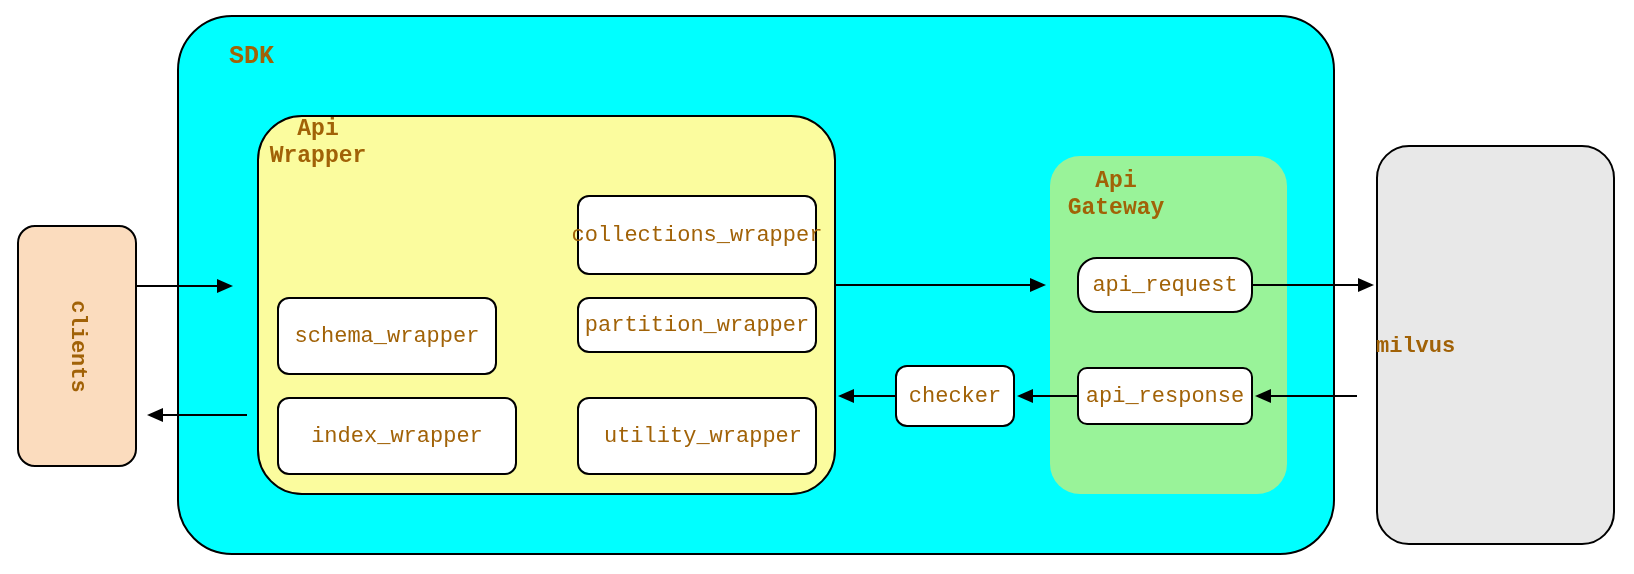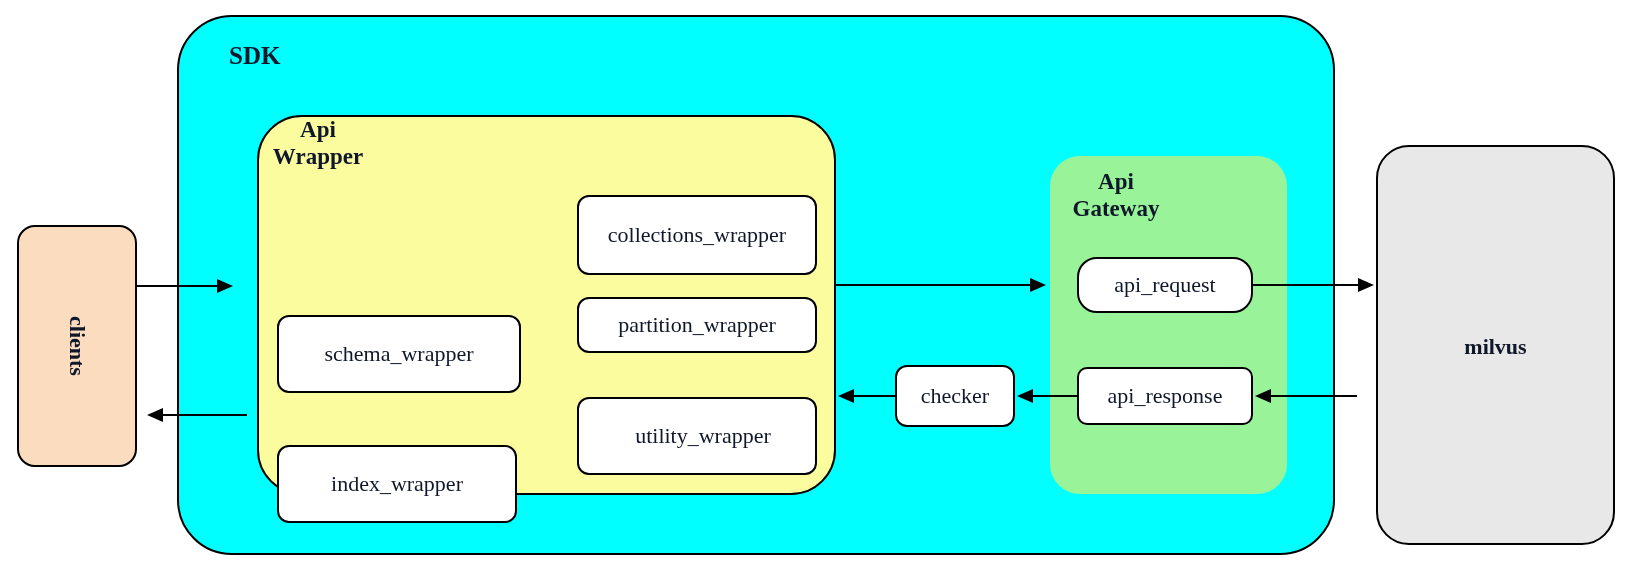--- a/index.html
+++ b/index.html
@@ -1,18 +1,18 @@
 <!DOCTYPE html>
 <html><head>
 <meta charset="utf-8">
 <style>
   html,body{margin:0;padding:0;background:#ffffff;}
   .canvas{
     position:relative;width:1634px;height:574px;background:#ffffff;overflow:hidden;
-    font-family:Liberation Serif, serif;color:#0f172a;
+    font-family:Liberation Mono, monospace;color:#a16207;
   }
   .node{position:absolute;box-sizing:border-box;}
   .outlined{border:2px solid #000;}
 
   
   .clients{left:17px;top:225px;width:120px;height:242px;background:#FBDCBE;border-radius:18px;
            display:flex;align-items:center;justify-content:center;}
   .clients-label{transform:rotate(90deg);font-weight:bold;font-size:22px;white-space:nowrap;}
 
   .sdk{left:177px;top:15px;width:1158px;height:540px;background:#00FFFF;border-radius:55px;}
@@ -20,31 +20,31 @@
 
   .api-wrapper{left:257px;top:115px;width:579px;height:380px;background:#FBFC9E;border-radius:45px;}
   .api-wrapper-label{position:absolute;left:257px;top:116px;width:122px;text-align:center;
                      font-weight:bold;font-size:23px;line-height:27px;}
 
   .api-gateway{left:1050px;top:156px;width:237px;height:338px;background:#99F399;border-radius:30px;}
   .api-gateway-label{position:absolute;left:1050px;top:168px;width:132px;text-align:center;
                      font-weight:bold;font-size:23px;line-height:27px;}
 
   .milvus{left:1376px;top:145px;width:239px;height:400px;background:#E8E8E8;border-radius:33px;}
-  .milvus-label{position:absolute;left:1376px;top:334px;width:239px;text-align:center;
+  .milvus-label{position:absolute;left:1376px;top:334px;width:239px;
                 font-weight:bold;font-size:22px;}
 
   
   .wbox{background:#fff;border:2px solid #000;border-radius:12px;
         display:flex;align-items:center;justify-content:center;font-size:22px;white-space:nowrap;}
   .wm0{left:277px;top:195px;width:240px;height:80px;}
   .wm1{left:577px;top:195px;width:240px;height:80px;text-align:right;}
-  .wm2{left:277px;top:315px;width:244px;height:78px;}
+  .wm2{left:277px;top:297px;width:220px;height:78px;}
   .wm3{left:577px;top:297px;width:240px;height:56px;}
-  .wm4{left:277px;top:397px;width:240px;height:78px;margin-top:48px;}
+  .wm4{left:277px;top:397px;width:240px;height:78px;}
   .wm5{left:577px;top:397px;width:240px;height:78px;padding-left:12px;}
   .api-request{left:1077px;top:257px;width:176px;height:56px;border-radius:20px;}
   .api-response{left:1077px;top:367px;width:176px;height:58px;border-radius:10px;}
   .checker{left:895px;top:365px;width:120px;height:62px;}
 
   
   .shaft{position:absolute;height:2px;background:#000;}
   .head{position:absolute;width:0;height:0;border-top:7px solid transparent;border-bottom:7px solid transparent;}
   .head-r{border-left:16px solid #000;}
   .head-l{border-right:16px solid #000;}

